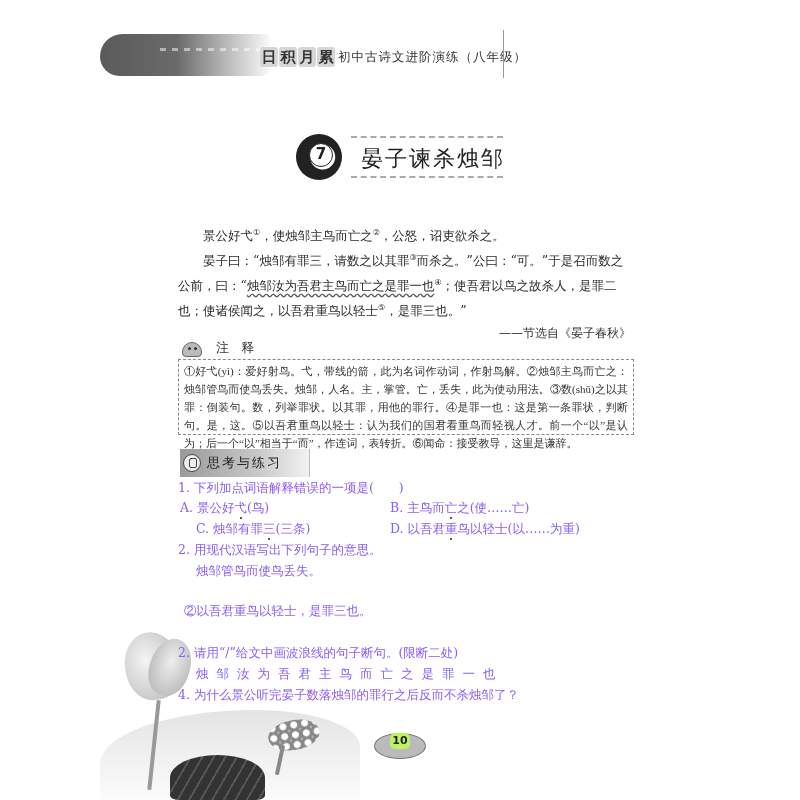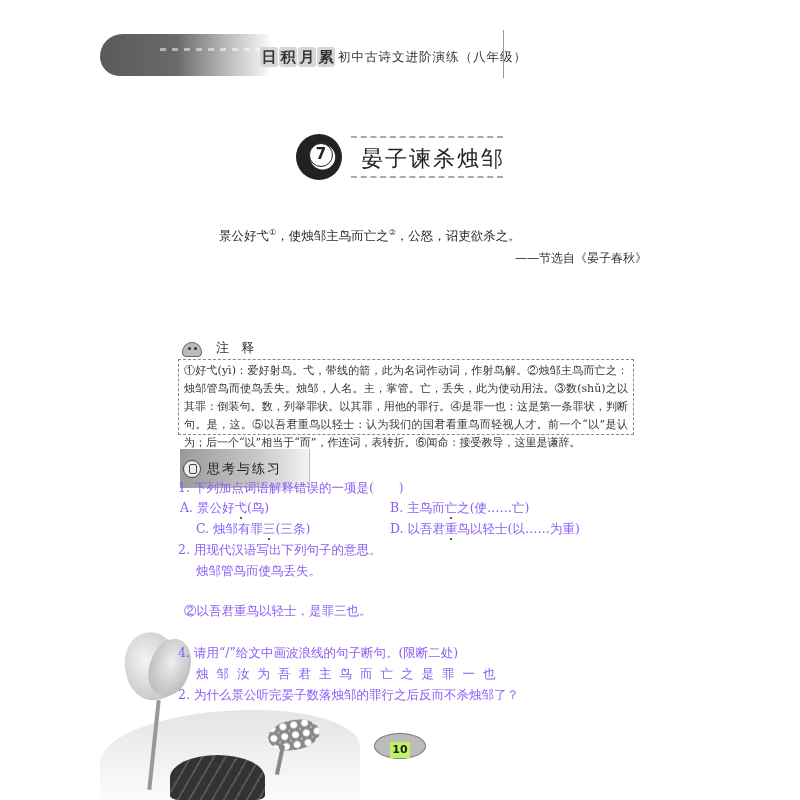--- a/index.html
+++ b/index.html
@@ -22,38 +22,38 @@
     
     .title-wrap { position: absolute; left: 296px; top: 134px; width: 210px; height: 46px; }
     .title-circle { position: absolute; left: 0; top: 0; width: 46px; height: 46px; border-radius: 50%;
       background: radial-gradient(circle at 58% 50%, #fff 0 12px, #222 13px 23px); }
     .title-num { position: absolute; left: 13px; top: 9px; width: 24px; height: 24px; border-radius: 50%; border: 1.5px solid #222;
       background: #fff; font-family: "DejaVu Sans", sans-serif; font-weight: bold; font-size: 15px; text-align: center; line-height: 21px; }
     .title-box { position: absolute; left: 55px; top: 2px; width: 152px; height: 42px; border-top: 2px dashed #aaa; border-bottom: 2px dashed #aaa; }
     .title-text { position: absolute; left: 10px; top: 6px; font-family: "DejaVu Sans", sans-serif; font-size: 22px; letter-spacing: 2px; color: #222; white-space: nowrap; }
 
     
-    .passage { position: absolute; left: 178px; top: 222px; width: 455px; font-size: 12.5px; line-height: 22px; color: #2a2a2a; margin-left: 16px; }
+    .passage { position: absolute; left: 178px; top: 222px; width: 455px; font-size: 12.5px; line-height: 22px; color: #2a2a2a; }
     .para { text-indent: 2em; }
     .wavy { text-decoration: underline wavy #555; text-underline-offset: 3px; }
     sup { font-size: 8px; vertical-align: 5px; }
     .source { text-align: right; font-size: 12px; color: #333; padding-right: 2px; }
 
     
     .notes-head { position: absolute; left: 180px; top: 337px; height: 22px; display: flex; align-items: center; }
     .mascot { width: 24px; height: 20px; position: relative; }
     .mascot .face { position: absolute; left: 2px; top: 4px; width: 20px; height: 15px; background: #bbb; border-radius: 10px 10px 4px 4px; border: 1px solid #666; }
     .mascot .eye1, .mascot .eye2 { position: absolute; top: 9px; width: 3px; height: 3px; background: #333; border-radius: 50%; }
     .mascot .eye1 { left: 8px; } .mascot .eye2 { left: 14px; }
     .notes-label { margin-left: 12px; font-family: "DejaVu Sans", sans-serif; font-size: 13px; letter-spacing: 4px; color: #333; }
     .notes-box { position: absolute; left: 178px; top: 359px; width: 456px; height: 76px; border: 1px dashed #888;
-      padding: 2px 5px; font-size: 11px; line-height: 18px; color: #333; text-align: justify; }
+      padding: 2px 5px; font-size: 11px; line-height: 18px; color: #333; text-align: justify; font-family: Liberation Serif, serif; }
 
     
-    .ex-head { position: absolute; left: 180px; top: 449px; width: 130px; height: 39px;
+    .ex-head { position: absolute; left: 180px; top: 449px; width: 130px; height: 28px;
       background: linear-gradient(90deg, #9a9a9a 0%, #c8c8c8 60%, #f2f2f2 100%); border-right: 1px solid #bbb; display: flex; align-items: center; }
     .ex-icon { width: 18px; height: 18px; border-radius: 50%; border: 1.5px solid #444; background: #eee; margin-left: 3px; position: relative; }
     .ex-icon::after { content: ""; position: absolute; left: 5px; top: 3px; width: 6px; height: 8px; border: 1px solid #444; border-radius: 2px; }
     .ex-label { margin-left: 6px; font-family: "DejaVu Sans", sans-serif; font-size: 13px; letter-spacing: 2px; color: #222; }
 
     .q { position: absolute; font-size: 12.5px; color: #8b5cf6; white-space: nowrap; }
     .dot { position: relative; }
     .dot::after { content: ""; position: absolute; left: 50%; bottom: -4px; width: 2px; height: 2px; margin-left: -1px; background: #222; border-radius: 50%; }
     .spaced { letter-spacing: 8px; }
 
@@ -67,21 +67,21 @@
       background: repeating-linear-gradient(120deg, #333 0 8px, #555 8px 10px); }
     .bigleaf { position: absolute; left: 100px; top: 710px; width: 260px; height: 90px; border-radius: 60% 40% 0 0;
       background: linear-gradient(180deg, rgba(210,210,210,0.6), rgba(240,240,240,0.2)); }
     .pod { position: absolute; left: 268px; top: 720px; width: 52px; height: 30px; border-radius: 50%;
       background: radial-gradient(circle, #fff 0 3px, #888 4px 6px, transparent 7px) 0 0/11px 10px, #c8c8c8; transform: rotate(-10deg); }
     .podstem { position: absolute; left: 278px; top: 745px; width: 4px; height: 30px; background: #888; transform: rotate(12deg); }
 
     
     .pagenum { position: absolute; left: 374px; top: 733px; width: 52px; height: 26px; }
     .pagenum-bg { position: absolute; inset: 0; border-radius: 50%; background: #bbb; border: 1px solid #777; }
-    .pagenum-inner { position: absolute; left: 16px; top: 9px; width: 20px; height: 16px; background: #bef264; border-radius: 0;
+    .pagenum-inner { position: absolute; left: 16px; top: 0; width: 20px; height: 16px; background: #bef264; border-radius: 5px;
       font-family: "DejaVu Sans", sans-serif; font-size: 11px; font-weight: bold; text-align: center; line-height: 16px; color: #222; }
   </style>
 </head>
 <body>
 
 <div class="header">
   <div class="brush"></div>
   <div class="header-badge">
     <span class="badge-char">日</span>
     <span class="badge-char">积</span>
@@ -96,20 +96,23 @@
   <div class="title-circle"></div>
   <div class="title-num">7</div>
   <div class="title-box">
     <div class="title-text">晏子谏杀烛邹</div>
   </div>
 </div>
 
 <div class="passage">
   <p class="para">
     <span>景公好弋</span><sup>①</sup><span>，使烛邹主鸟而亡之</span><sup>②</sup><span>，公怒，诏吏欲杀之。</span>
+  </p>
+  <p class="para">
+    <span>晏子曰：“烛邹有罪三，请数之以其罪</span><sup>③</sup><span>而杀之。”公曰：“可。”于是召而数之公前，曰：“</span><span class="wavy">烛邹汝为吾君主鸟而亡之是罪一也</span><sup>④</sup><span>；使吾君以鸟之故杀人，是罪二也；使诸侯闻之，以吾君重鸟以轻士</span><sup>⑤</sup><span>，是罪三也。”</span>
   </p>
   <p class="source">——节选自《晏子春秋》</p>
 </div>
 
 <div class="notes-head">
   <div class="mascot">
     <div class="face"></div>
       <div class="eye1"></div>
       <div class="eye2"></div>
   </div>
@@ -143,21 +146,21 @@
 <div class="bigleaf"></div>
 <div class="lotus">
   <div class="petal"></div>
     <div class="petal petal2"></div>
     <div class="stem"></div>
 </div>
 <div class="leaf"></div>
 <div class="pod"></div>
 <div class="podstem"></div>
 
-<div class="q" style="left:178px; top:645px;">4. 请用“/”给文中画波浪线的句子断句。(限断二处)</div>
+<div class="q" style="left:178px; top:645px;">2. 请用“/”给文中画波浪线的句子断句。(限断二处)</div>
 <div class="q spaced" style="left:196px; top:666px;">烛邹汝为吾君主鸟而亡之是罪一也</div>
 
-<div class="q" style="left:178px; top:687px;">2. 为什么景公听完晏子数落烛邹的罪行之后反而不杀烛邹了？</div>
+<div class="q" style="left:178px; top:687px;">4. 为什么景公听完晏子数落烛邹的罪行之后反而不杀烛邹了？</div>
 
 <div class="pagenum">
   <div class="pagenum-bg"></div>
   <div class="pagenum-inner">10</div>
 </div>
 
 </body></html>

